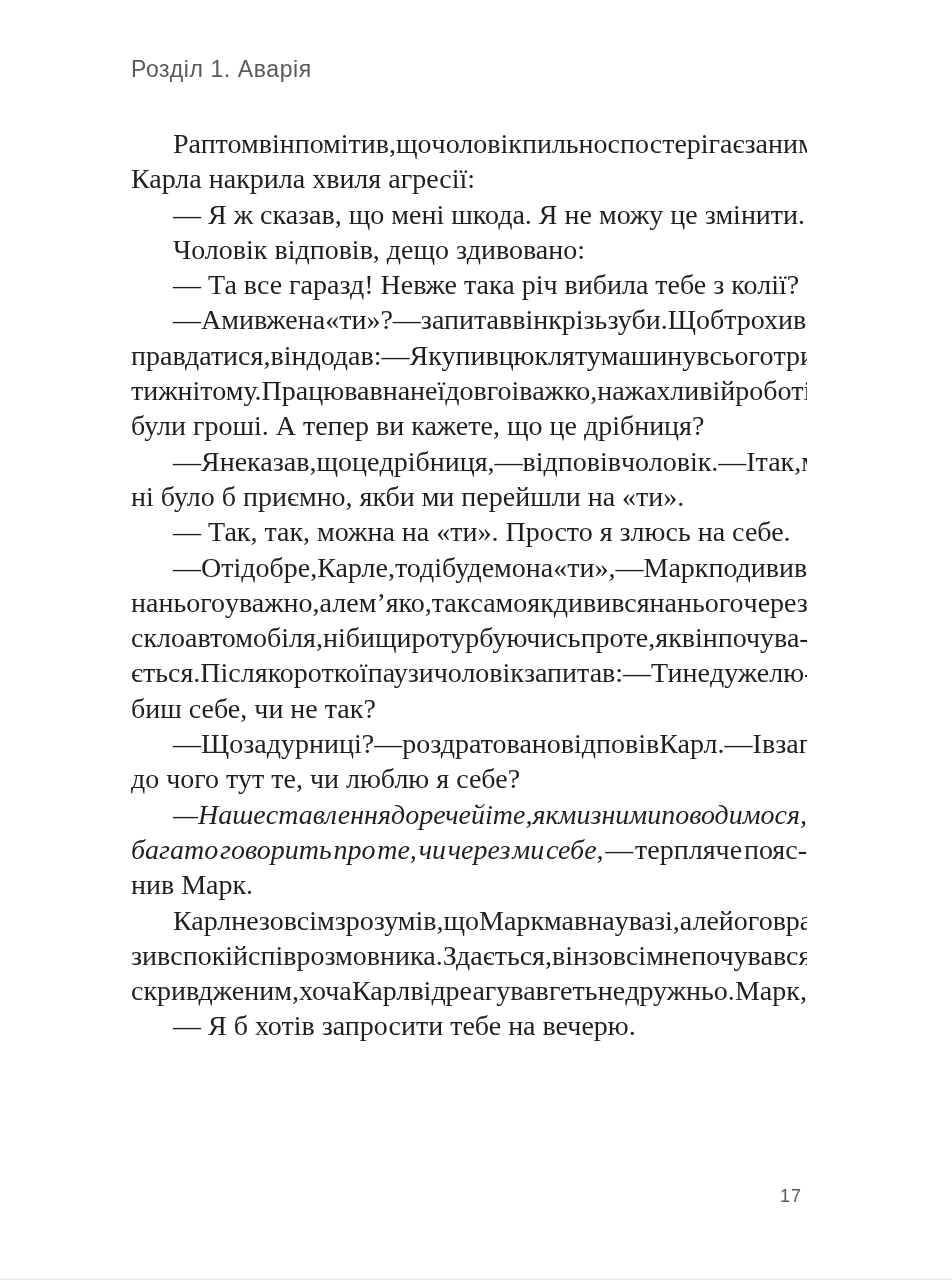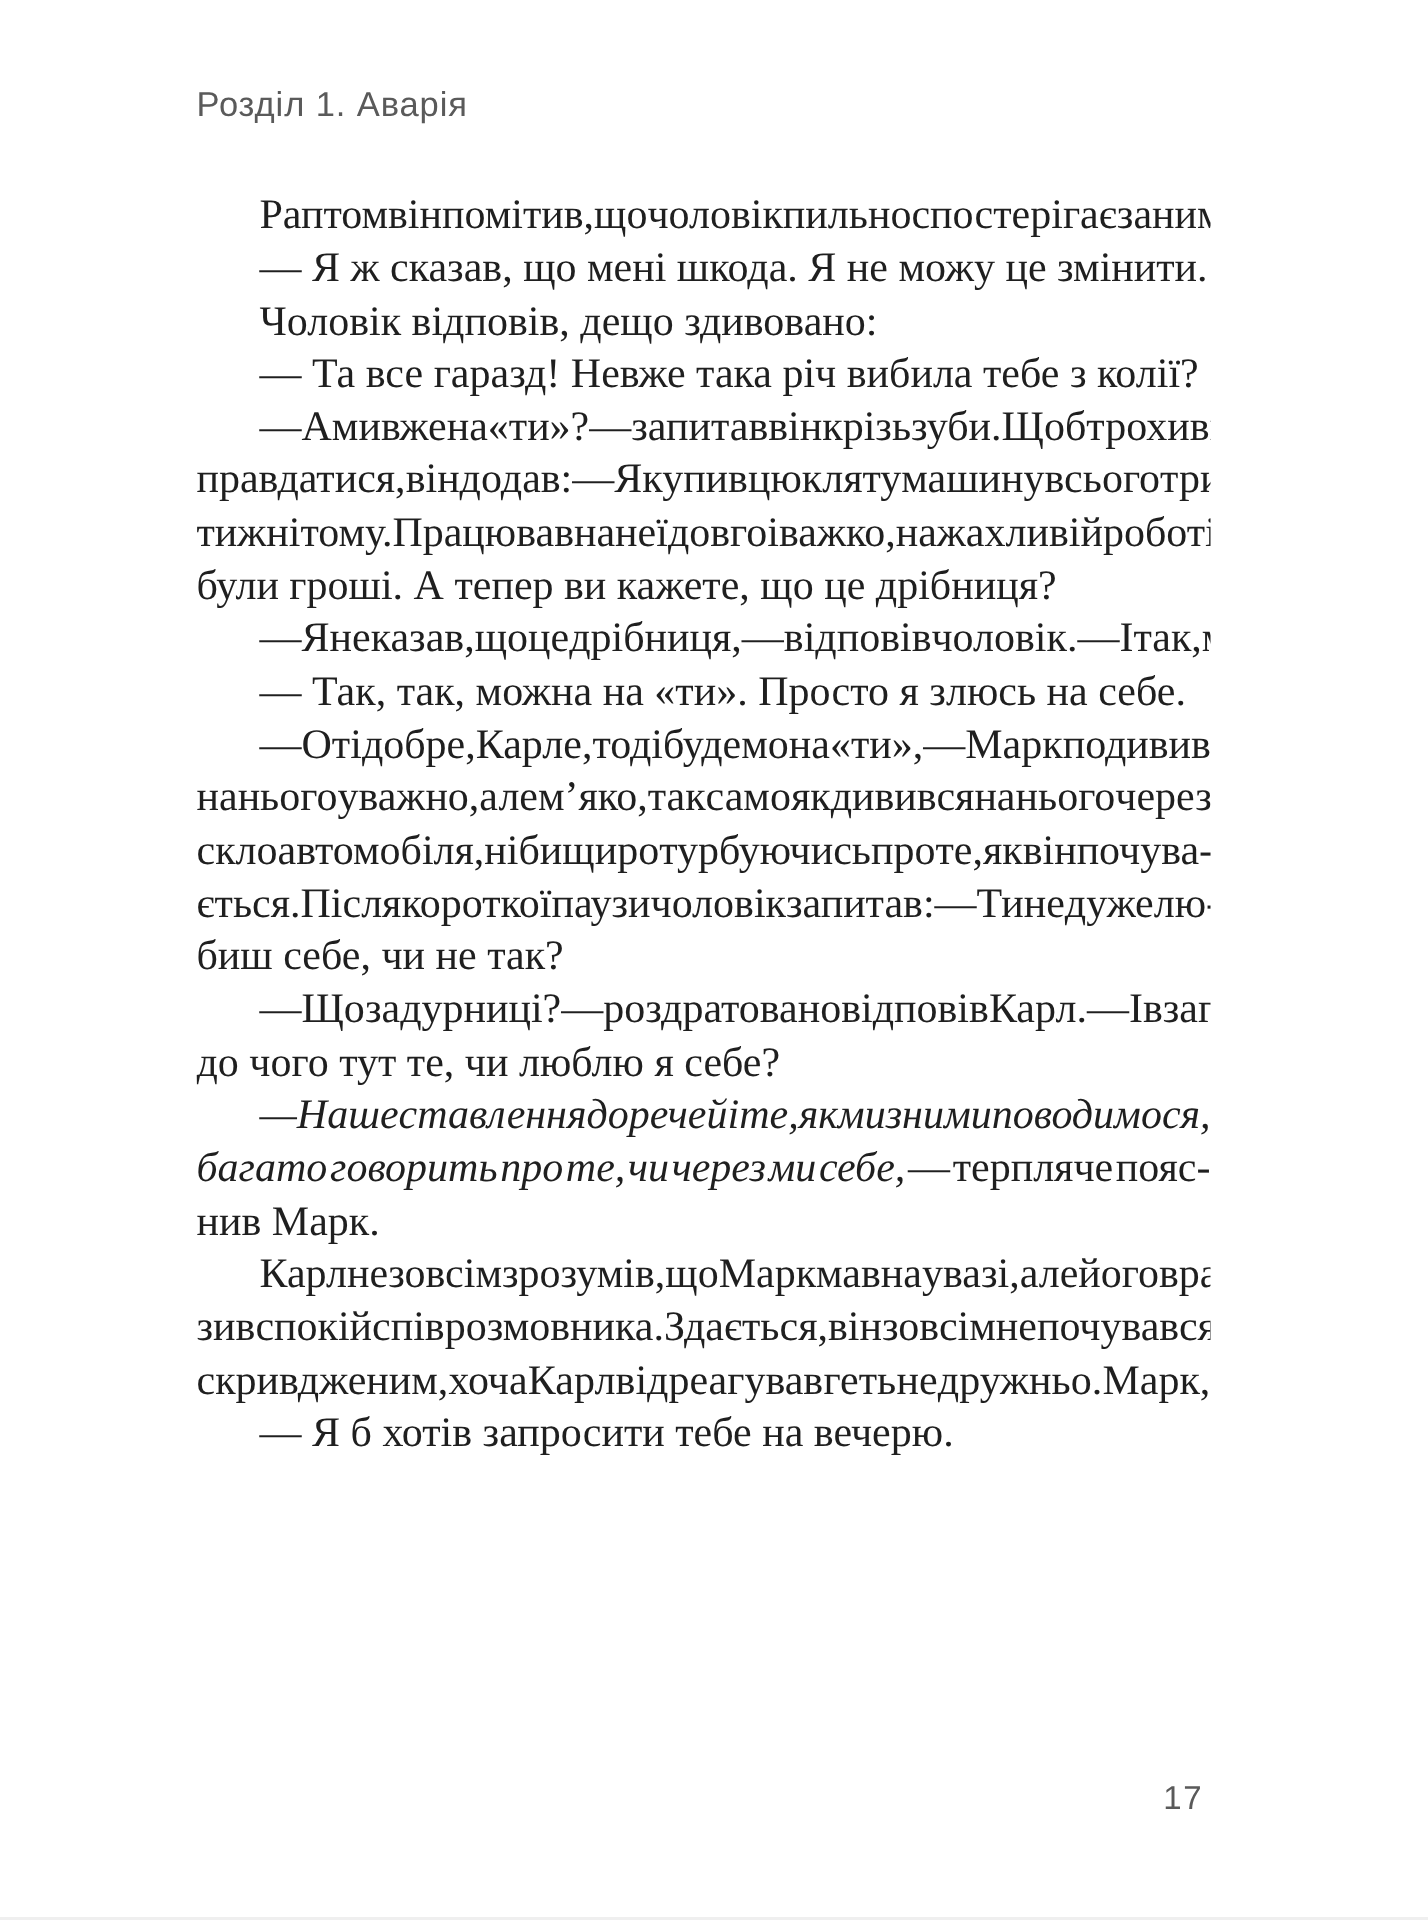--- a/index.html
+++ b/index.html
@@ -57,21 +57,21 @@
   .it {
     font-style: italic;
   }
   .page-number {
     position: absolute;
     top: 1186px;
     left: 131px;
     width: 671px;
     text-align: right;
     font-family: "Liberation Sans", "DejaVu Sans", sans-serif;
-    font-size: 22px;
+    font-size: 18px;
     letter-spacing: 1px;
     color: var(--muted);
   }
   .page-bottom-edge {
     position: absolute;
     left: 0;
     bottom: 0;
     width: 100%;
     height: 2px;
     background: #efefef;
@@ -88,20 +88,21 @@
         <span>Раптом</span>
         <span>він</span>
         <span>помітив,</span>
         <span>що</span>
         <span>чоловік</span>
         <span>пильно</span>
         <span>спостерігає</span>
         <span>за</span>
         <span>ним.</span>
       </div>
+      <div class="line last"><span>Карла накрила хвиля агресії:</span></div>
       <div class="line first last"><span>— Я ж сказав, що мені шкода. Я не можу це змінити.</span></div>
       <div class="line first last"><span>Чоловік відповів, дещо здивовано:</span></div>
       <div class="line first last"><span>— Та все гаразд! Невже така річ вибила тебе з колії?</span></div>
       <div class="line first">
         <span>—</span>
         <span>А</span>
         <span>ми</span>
         <span>вже</span>
         <span>на</span>
         <span>«ти»?</span>
@@ -150,20 +151,21 @@
         <span>це</span>
         <span>дрібниця,</span>
         <span>—</span>
         <span>відповів</span>
         <span>чоловік.</span>
         <span>—</span>
         <span>І</span>
         <span>так,</span>
         <span>ме-</span>
       </div>
+      <div class="line last"><span>ні було б приємно, якби ми перейшли на «ти».</span></div>
       <div class="line first last"><span>— Так, так, можна на «ти». Просто я злюсь на себе.</span></div>
       <div class="line first">
         <span>—</span>
         <span>От</span>
         <span>і</span>
         <span>добре,</span>
         <span>Карле,</span>
         <span>тоді</span>
         <span>будемо</span>
         <span>на</span>

